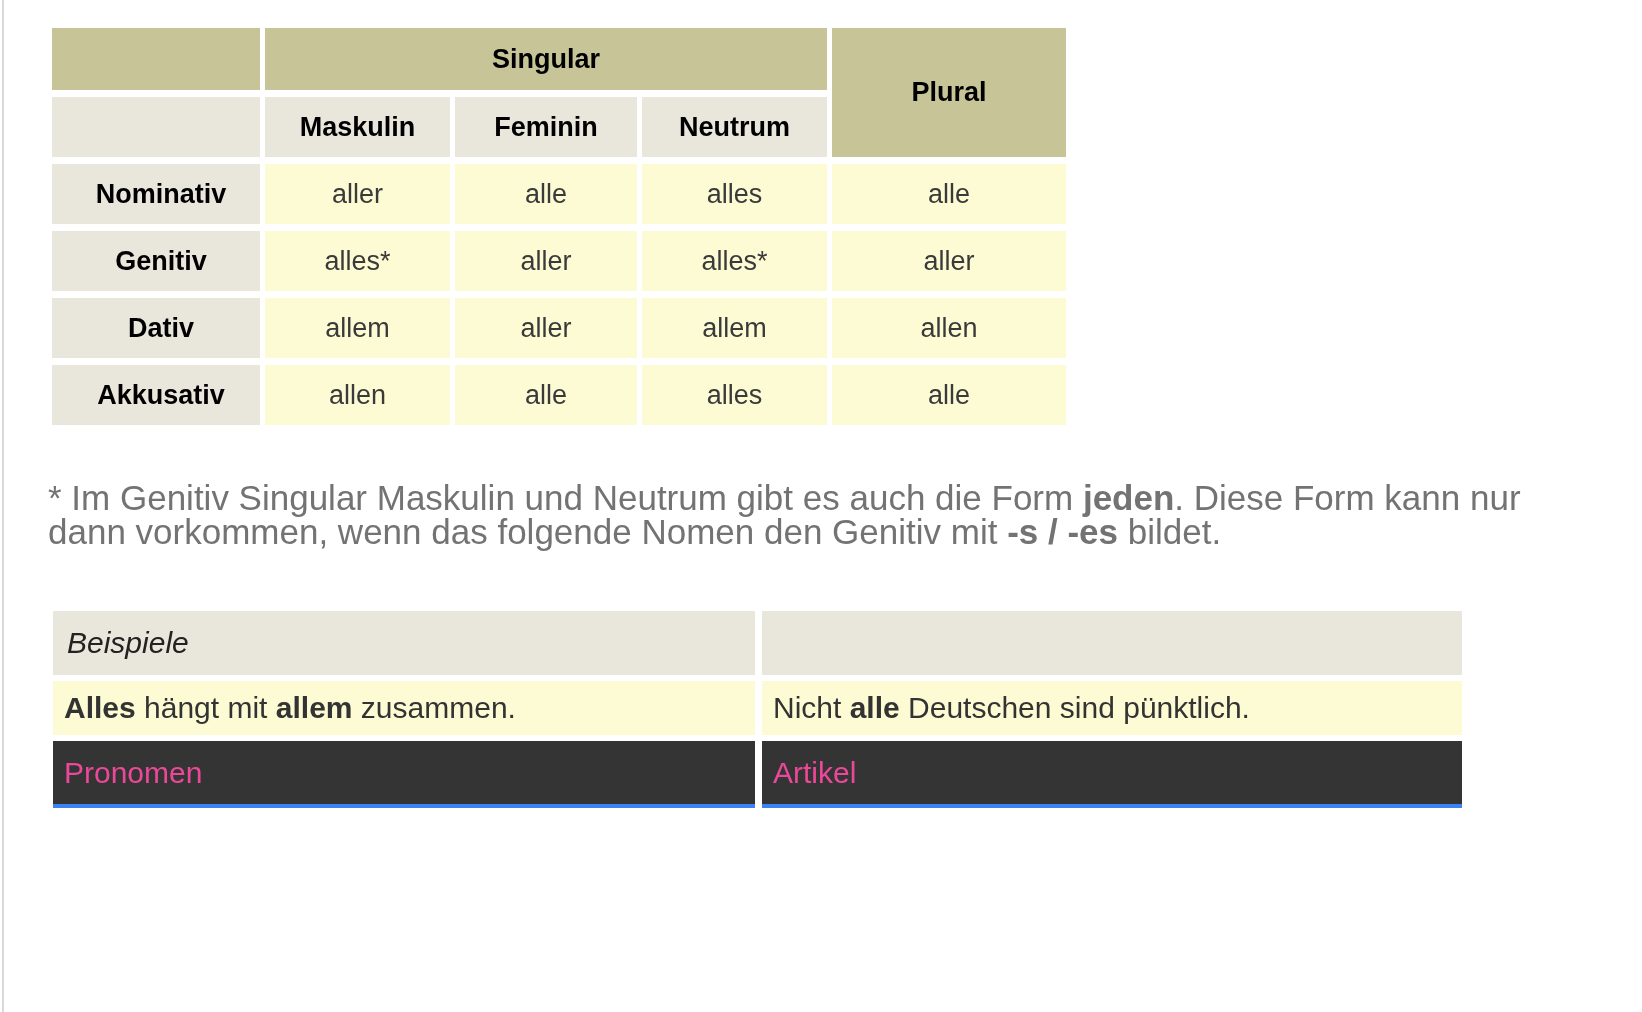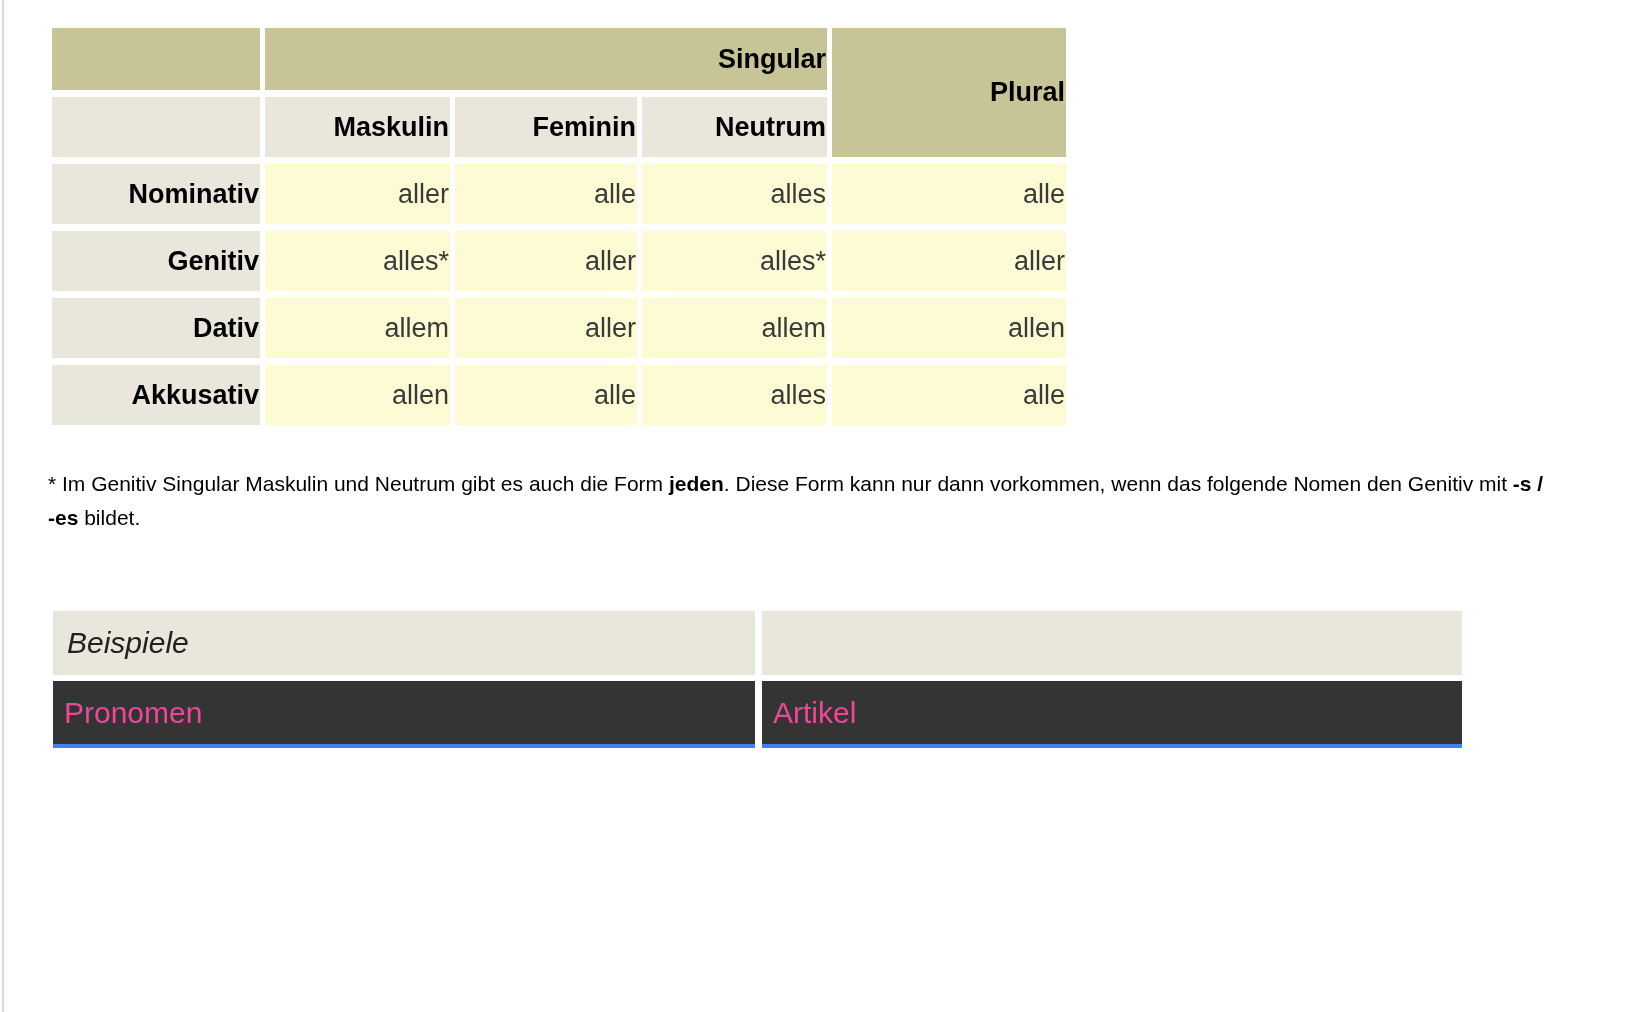--- a/index.html
+++ b/index.html
@@ -26,39 +26,39 @@
   td { overflow: hidden; }
 
   
   .decl {
     position: absolute;
     left: 47px; top: 21px;
     border-spacing: 5px 7px;
   }
   .decl td {
     font-size: 27px;
-    text-align: right;
+    text-align: center;
     vertical-align: middle;
   }
   .decl .h60 { height: 60px; }
   .decl .h58 { height: 58px; }
   .olive  { background: #c7c597; font-weight: bold; color: #000000; }
   .beige  { background: #e9e6dc; }
   .gender { font-weight: bold; color: #000000; }
   .case   { font-weight: bold; color: #000000; text-align: right; padding-left: 11px; }
   .yellow { background: #fdfbd3; color: #3a3a3a; }
 
   
   .footnote {
     position: absolute;
     left: 48px; top: 446px;
     width: 1500px;
-    font-size: 21px;
+    font-size: 35px;
     line-height: 34px;
-    color: #000000;
+    color: #737373;
   }
   .b { font-weight: bold; }
 
   
   .ex {
     position: absolute;
     left: 46px; top: 605px;
     border-spacing: 7px 6px;
   }
   .ex td {
@@ -143,17 +143,21 @@
   <colgroup>
     <col style="width:702px">
       <col style="width:700px">
   </colgroup>
   <tbody>
       <tr>
     <td class="beige head">Beispiele</td>
     <td class="beige head"></td>
   </tr>
   <tr>
+    <td class="sent"><span class="b">Alles</span><span> hängt mit </span><span class="b">allem</span><span> zusammen.</span></td>
+    <td class="sent"><span>Nicht </span><span class="b">alle</span><span> Deutschen sind pünktlich.</span></td>
+  </tr>
+  <tr>
     <td class="dark">Pronomen</td>
     <td class="dark">Artikel</td>
   </tr>
 </tbody>
   </table>
 
 </body></html>

